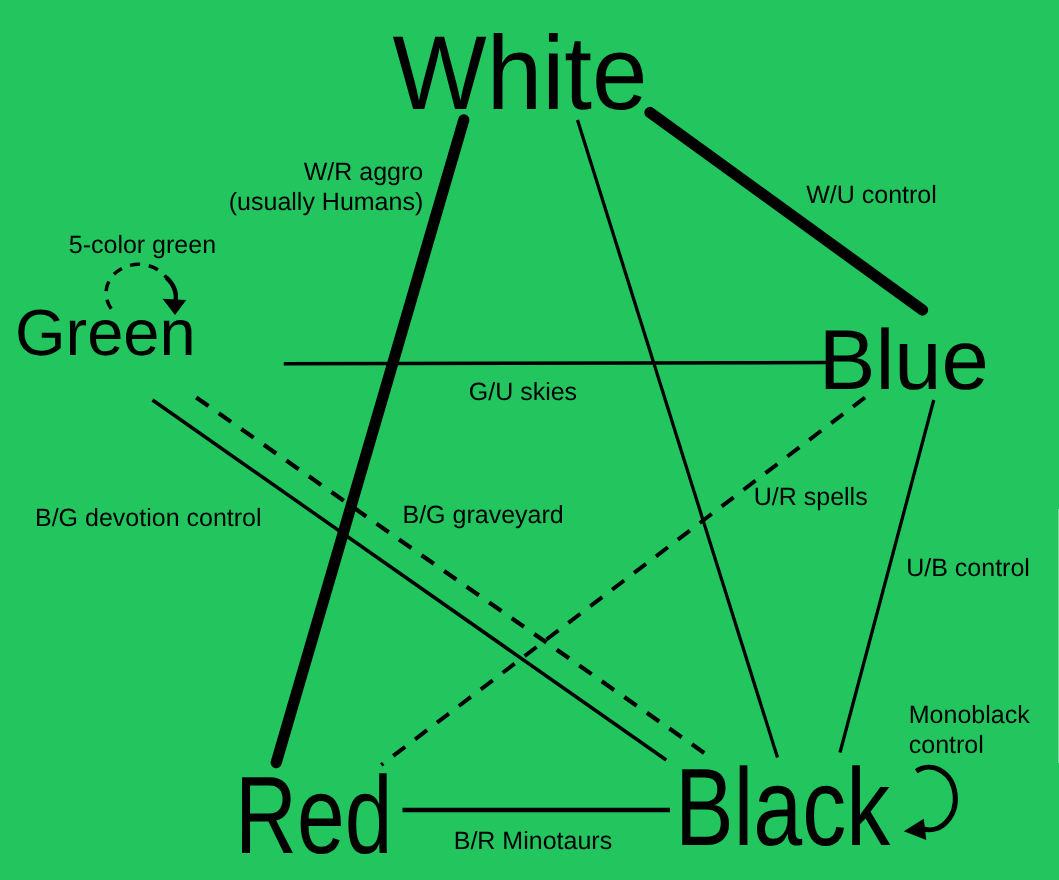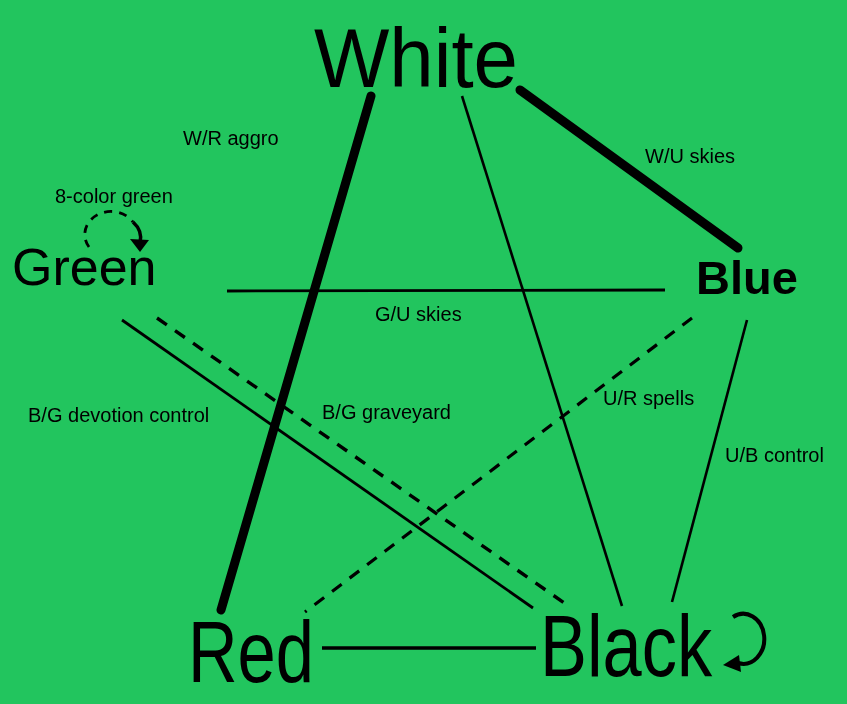--- a/index.html
+++ b/index.html
@@ -54,38 +54,44 @@
     <path d="M 89 247 A 25 22 0 1 1 133 222" fill="none" stroke="#000" stroke-width="2.8" stroke-dasharray="8 7"></path>
     <path d="M 133 222 Q 143 231 140 243" fill="none" stroke="#000" stroke-width="3.5"></path>
     <polygon points="140,252 130,239 149,240" fill="#000"></polygon>
 
     <path d="M 733 617 A 21 25 0 1 1 738 663" fill="none" stroke="#000" stroke-width="4"></path>
     <polygon points="723,665 739,655 741,672" fill="#000"></polygon>
   </svg>
 
   <div class="node" style="left:314px; top:16px; font-size:84px; transform:scaleX(0.95);">White</div>
   <div class="node" style="left:12px; top:241px; font-size:52px;">Green</div>
-  <div class="node" style="left:696px; top:254px; font-size:47px;font-weight:bold;">Blue</div>
+  <div class="node" style="left:655px; top:254px; font-size:68px;">Blue</div>
   <div class="node" style="left:188px; top:608px; font-size:88px; transform:scaleX(0.78);">Red</div>
   <div class="node" style="left:540px; top:602px; font-size:88px; transform:scaleX(0.80);">Black</div>
 
-  <div class="elabel" style="left:645px; top:144px;">W/U skies</div>
+  <div class="elabel" style="left:645px; top:144px;">W/U control</div>
 
   <div class="elabel" style="left:183px; top:126px;text-align:right;">
     <div>W/R aggro</div>
+    <div>(usually Humans)</div>
   </div>
 
 
   <div class="elabel" style="left:375px; top:302px;text-align:right;">G/U skies</div>
 
   <div class="elabel" style="left:725px; top:443px;">U/B control</div>
 
   <div class="elabel" style="left:603px; top:386px;">U/R spells</div>
 
   <div class="elabel" style="left:28px; top:393px;margin-top:10px;">B/G devotion control</div>
 
   <div class="elabel" style="left:322px; top:400px;">B/G graveyard</div>
 
+  <div class="elabel" style="left:363px; top:661px;">B/R Minotaurs</div>
 
-  <div class="elabel" style="left:55px; top:184px;">8-color green</div>
+  <div class="elabel" style="left:55px; top:184px;">5-color green</div>
 
+  <div class="elabel" style="left:727px; top:560px;">
+    <div>Monoblack</div>
+    <div>control</div>
+  </div>
 
 </div>
 
 </body></html>

